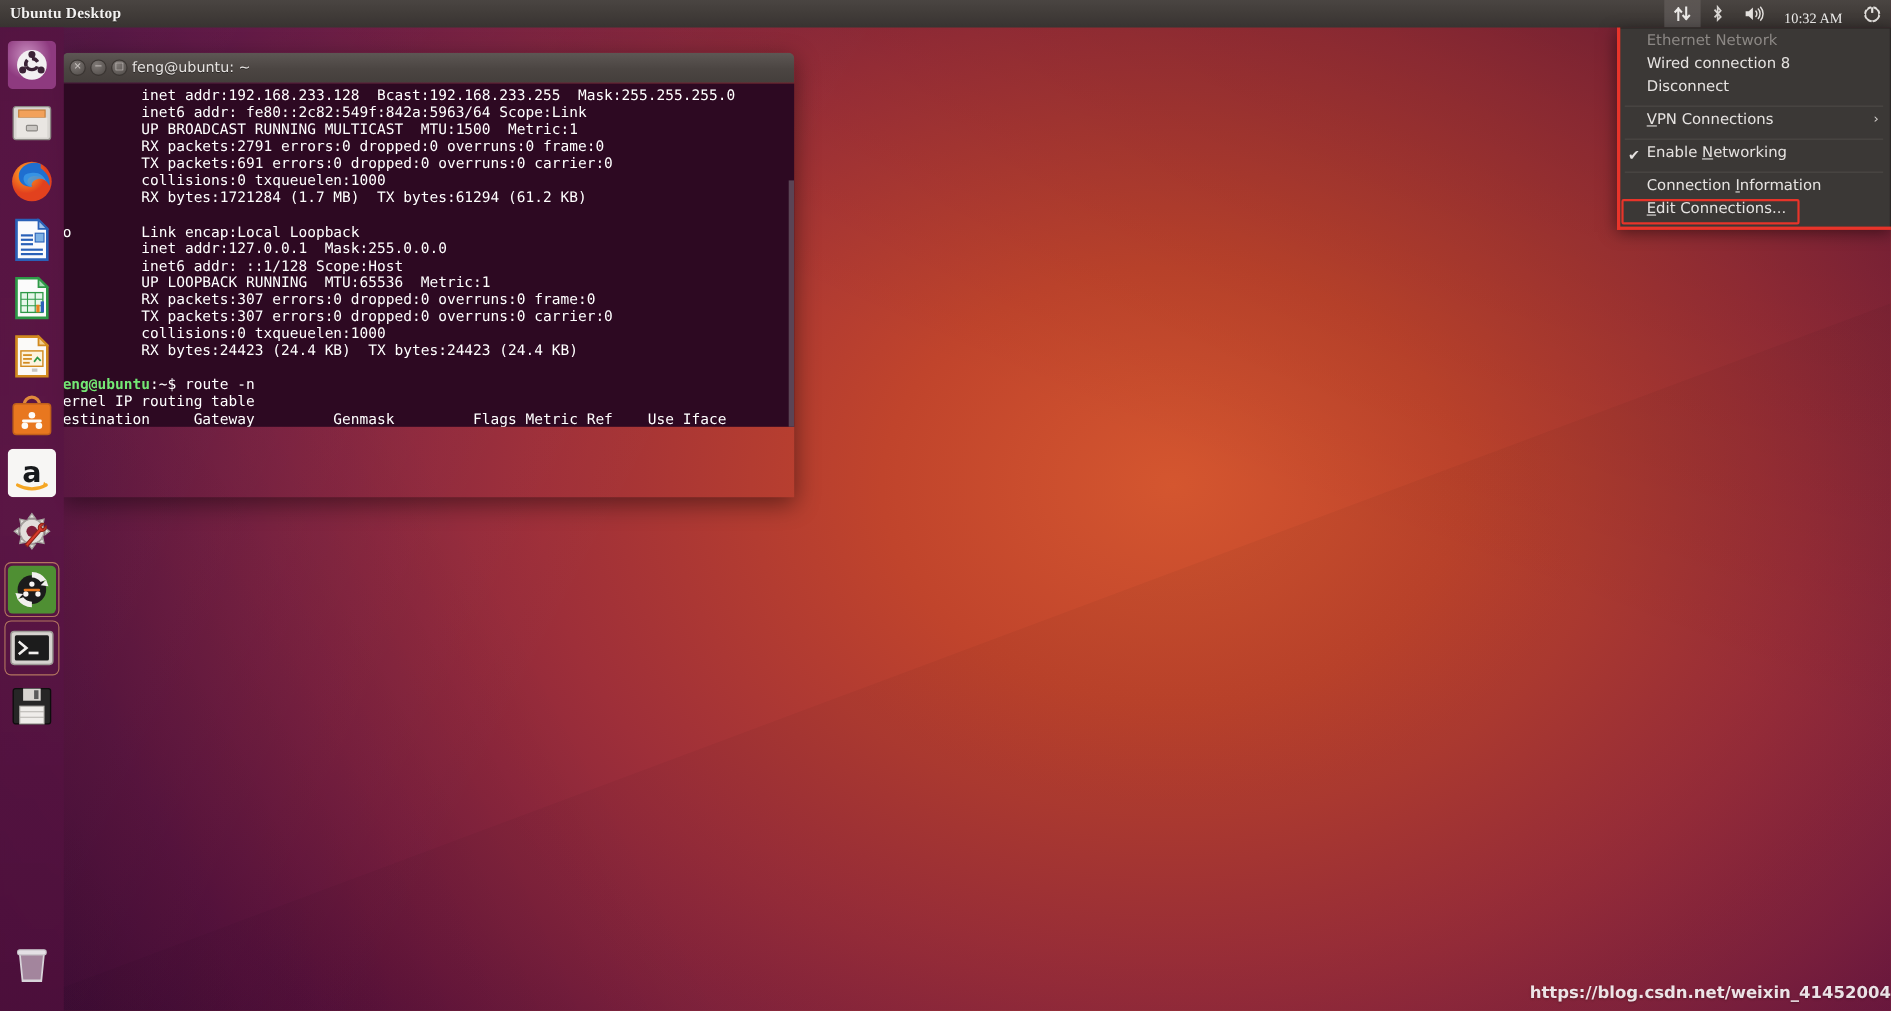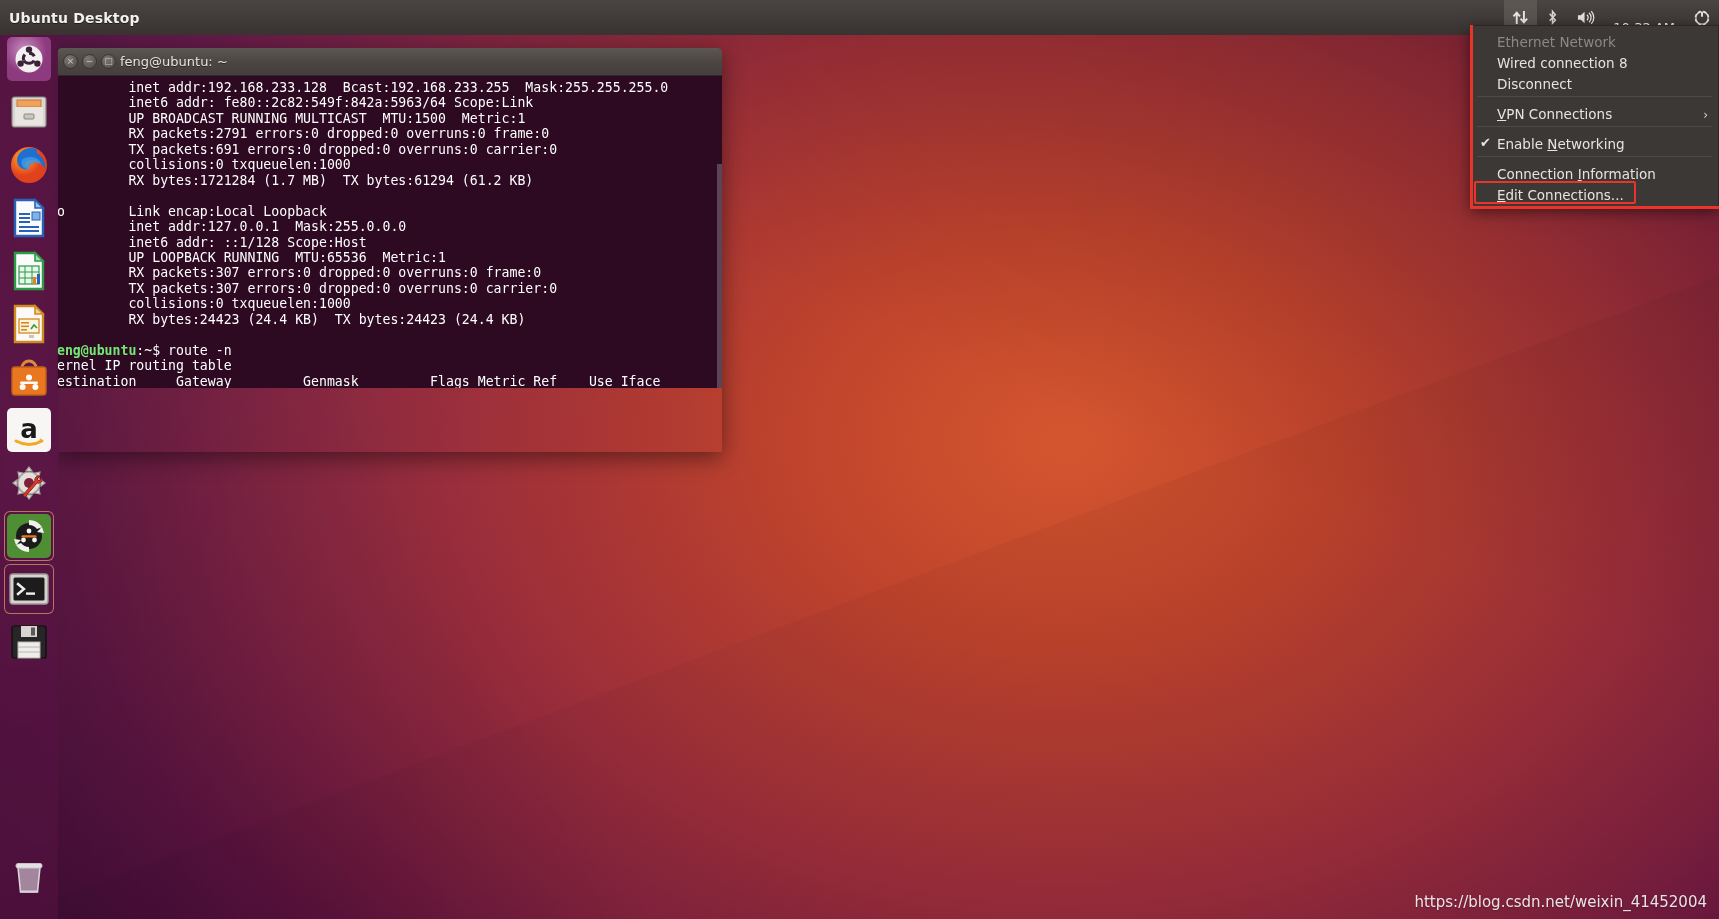--- a/index.html
+++ b/index.html
@@ -26,24 +26,25 @@
   #desktop::after {
     content: ""; position: absolute; inset: 0;
     background:
       linear-gradient(155deg, rgba(255,255,255,0.05) 0 42%, rgba(0,0,0,0.07) 42% 100%);
     clip-path: polygon(0 100%, 100% 30%, 100% 100%);
     opacity: .6;
   }
 
   
   #top-panel {
-    position: absolute; top: 0; left: 0; width: 1719px; height: 35px;
+    position: absolute; top: 0; left: 0; width: 1719px; height: 25px;
     background: linear-gradient(180deg, #4a4542 0%, #413c39 50%, #383331 100%);
     display: flex; align-items: center;
     z-index: 60;
+    font-family: Liberation Serif, serif;
   }
   #panel-title {
     color: #f2f1f0; font-size: 14px; font-weight: bold;
     margin-left: 9px; letter-spacing: .2px;
     text-shadow: 0 1px 0 rgba(0,0,0,.5);
   }
   #tray { margin-left: auto; display: flex; align-items: flex-end; height: 100%; padding-left: 39px; }
   .tray-item {
     height: 100%; display: flex; align-items: center; justify-content: center;
     padding: 0 8px; color: #e8e6e3;
@@ -130,21 +131,21 @@
   #net-menu {
     position: absolute; right: 0; top: 25px; width: 249px;
     background: #3b3836;
     border: 1px solid #2a2725;
     z-index: 70;
     padding: 3px 0 4px 0;
     box-shadow: 0 4px 14px rgba(0,0,0,.5);
   }
   .menu-row {
     position: relative;
-    height: 21px; display: flex; align-items: flex-end;
+    height: 21px; display: flex; align-items: flex-start;
     padding-left: 26px; padding-right: 10px;
     color: #e6e3e1; font-size: 13.5px; white-space: nowrap;
   }
   .menu-row.dim { color: #8c8885; }
   .menu-sep { height: 1px; background: #4e4a47; margin: 4px 6px; }
   .menu-check {
     position: absolute; left: 9px; top: 50%; transform: translateY(-50%);
     color: #e6e3e1; font-size: 13px;
   }
   .menu-arrow { margin-left: auto; color: #d6d2cf; font-size: 12px; }
@@ -162,24 +163,24 @@
     position: absolute; right: 0; top: 25px;
     width: 249px; height: 180px;
     border-left: 3px solid #e8342a;
     border-bottom: 3px solid #e8342a;
     box-sizing: border-box;
     z-index: 75; pointer-events: none;
   }
 
   
   #watermark {
-    position: absolute; right: 12px; bottom: 8px;
+    position: absolute; right: 0; bottom: 8px;
     color: rgba(255,255,255,.88); font-size: 15px;
     font-family: "DejaVu Sans", "Liberation Sans", sans-serif;
-    z-index: 30; text-shadow: 0 1px 2px rgba(0,0,0,.3);
+    z-index: 30; text-shadow: 0 1px 2px rgba(0,0,0,.3); font-weight: bold;
   }
 </style>
 </head>
 <body>
 
 <div id="desktop"></div>
 
 <div id="top-panel">
   <div id="panel-title">Ubuntu Desktop</div>
   <div id="tray">

